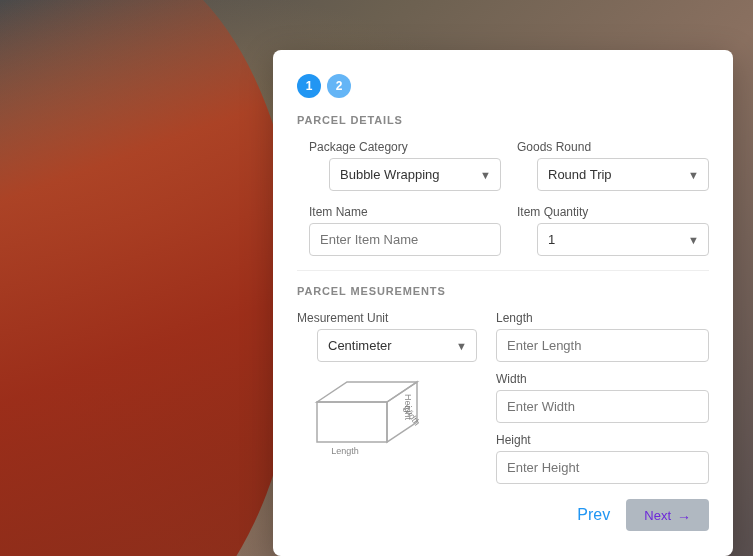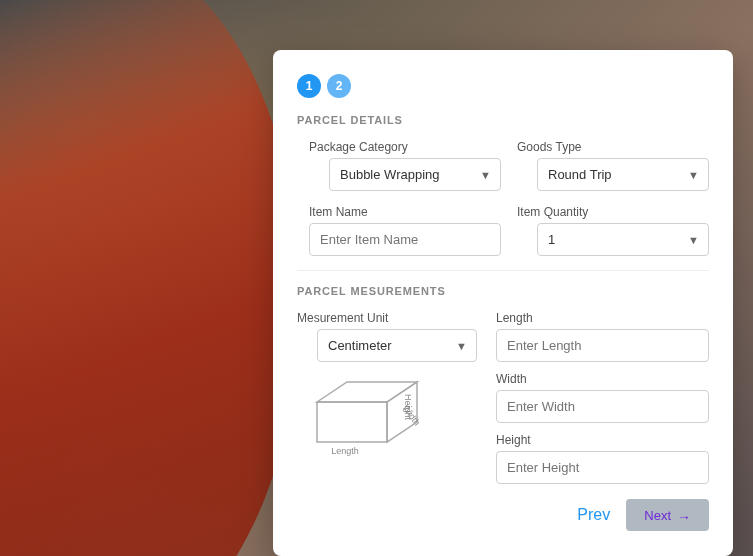--- a/index.html
+++ b/index.html
@@ -248,21 +248,21 @@
         <select class="form-select">
           <option>Bubble Wrapping</option>
           <option>Box</option>
           <option>Envelope</option>
         </select>
         <span class="select-arrow">▼</span>
       </div>
     </div>
 
     <div class="form-group">
-      <label class="form-label">Goods Type</label>
+      <label class="form-label">Goods Round</label>
       <div class="form-select-wrapper">
         <select class="form-select">
           <option>Round Trip</option>
           <option>One Way</option>
           <option>Return</option>
         </select>
         <span class="select-arrow">▼</span>
       </div>
     </div>
   </div>

